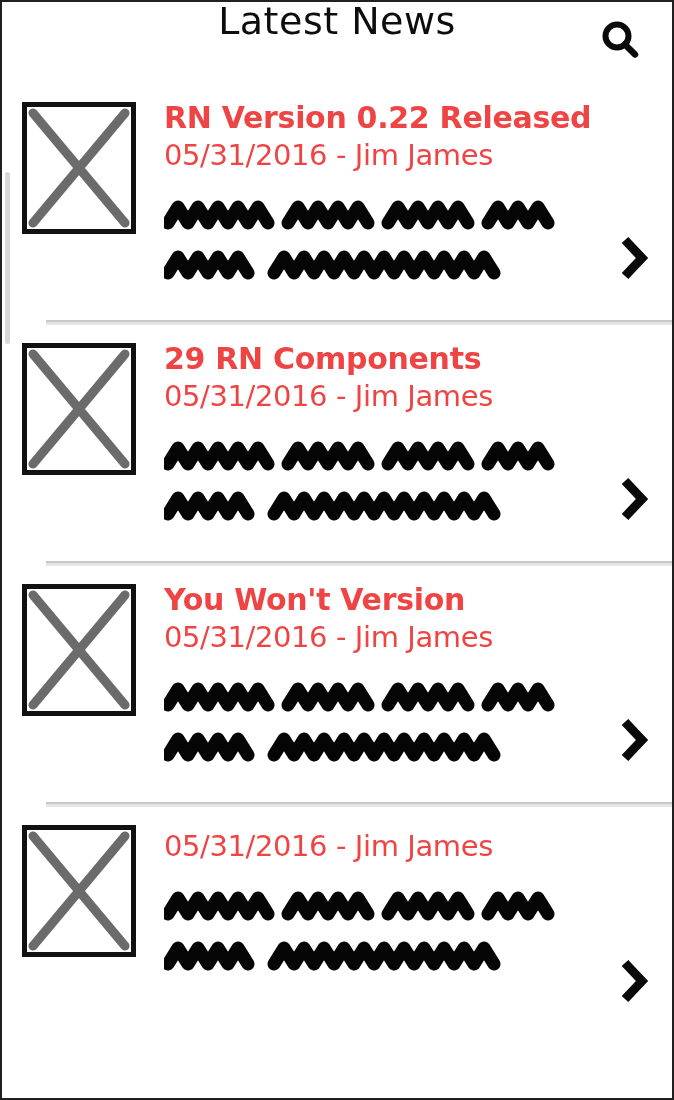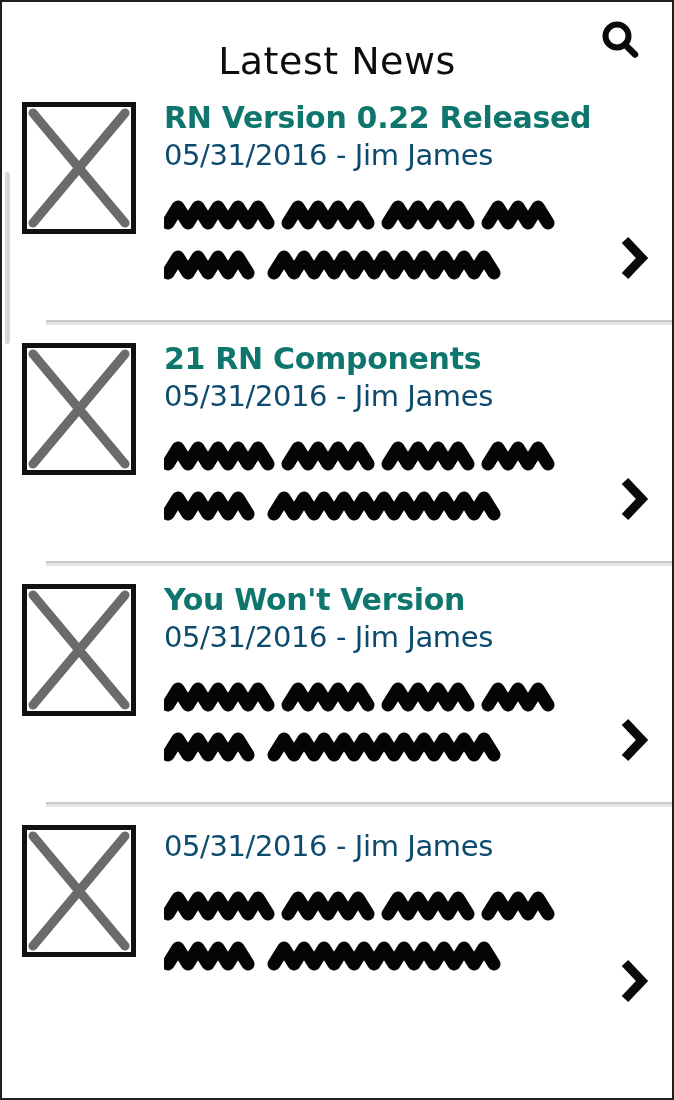--- a/index.html
+++ b/index.html
@@ -20,21 +20,21 @@
     border: 2px solid #231f20;
     overflow: hidden;
   }
 
   
   .header {
     position: relative;
     height: 82px;
     width: 100%;
     display: flex;
-    align-items: flex-end;
+    align-items: flex-start;
     justify-content: center;
   }
 
   .header-title {
     font-family: "DejaVu Sans", sans-serif;
     font-size: 38px;
     font-weight: 400;
     letter-spacing: 0.5px;
     color: #0d0d0d;
     line-height: 1;
@@ -102,31 +102,31 @@
     flex: 1 1 auto;
     padding-left: 28px;
     padding-top: 4px;
     min-width: 0;
   }
 
   .item-title {
     font-family: "DejaVu Sans", sans-serif;
     font-size: 30px;
     font-weight: bold;
-    color: #0f766e;
+    color: #ef4444;
     line-height: 1.08;
     white-space: nowrap;
     letter-spacing: -0.3px;
   }
 
   .item-sub {
     font-family: "DejaVu Sans", sans-serif;
     font-size: 29px;
     font-weight: 400;
-    color: #0c4a6e;
+    color: #ef4444;
     line-height: 1.2;
     margin-top: 4px;
     white-space: nowrap;
     letter-spacing: -0.4px;
   }
 
   .scribbles {
     margin-top: 24px;
   }
   .scribble-row {
@@ -209,21 +209,21 @@
     <div class="divider"></div>
 
     <div class="news-item">
       <div class="thumb">
         <svg viewBox="0 0 104 122" preserveAspectRatio="none" aria-hidden="true">
           <line x1="6" y1="6" x2="98" y2="116" stroke="#6b6b6b" stroke-width="9" stroke-linecap="round"></line>
           <line x1="98" y1="6" x2="6" y2="116" stroke="#6b6b6b" stroke-width="9" stroke-linecap="round"></line>
         </svg>
       </div>
       <div class="item-body">
-        <div class="item-title">21 RN Components</div>
+        <div class="item-title">29 RN Components</div>
         <div class="item-sub">05/31/2016 - Jim James</div>
         <div class="scribbles">
           <div class="scribble-row">
             <svg width="400" height="38" viewBox="0 0 400 38" aria-hidden="true">
               <path d="M4 26 L14 10 L24 26 L34 10 L44 26 L54 10 L64 26 L74 10 L84 26 L94 10 L104 26" fill="none" stroke="#050505" stroke-width="13" stroke-linecap="round" stroke-linejoin="round"></path>
               <path d="M124 26 L134 10 L144 26 L154 10 L164 26 L174 10 L184 26 L194 10 L204 26" fill="none" stroke="#050505" stroke-width="13" stroke-linecap="round" stroke-linejoin="round"></path>
               <path d="M224 26 L234 10 L244 26 L254 10 L264 26 L274 10 L284 26 L294 10 L304 26" fill="none" stroke="#050505" stroke-width="13" stroke-linecap="round" stroke-linejoin="round"></path>
               <path d="M324 26 L334 10 L344 26 L354 10 L364 26 L374 10 L384 26" fill="none" stroke="#050505" stroke-width="13" stroke-linecap="round" stroke-linejoin="round"></path>
             </svg>
           </div>

